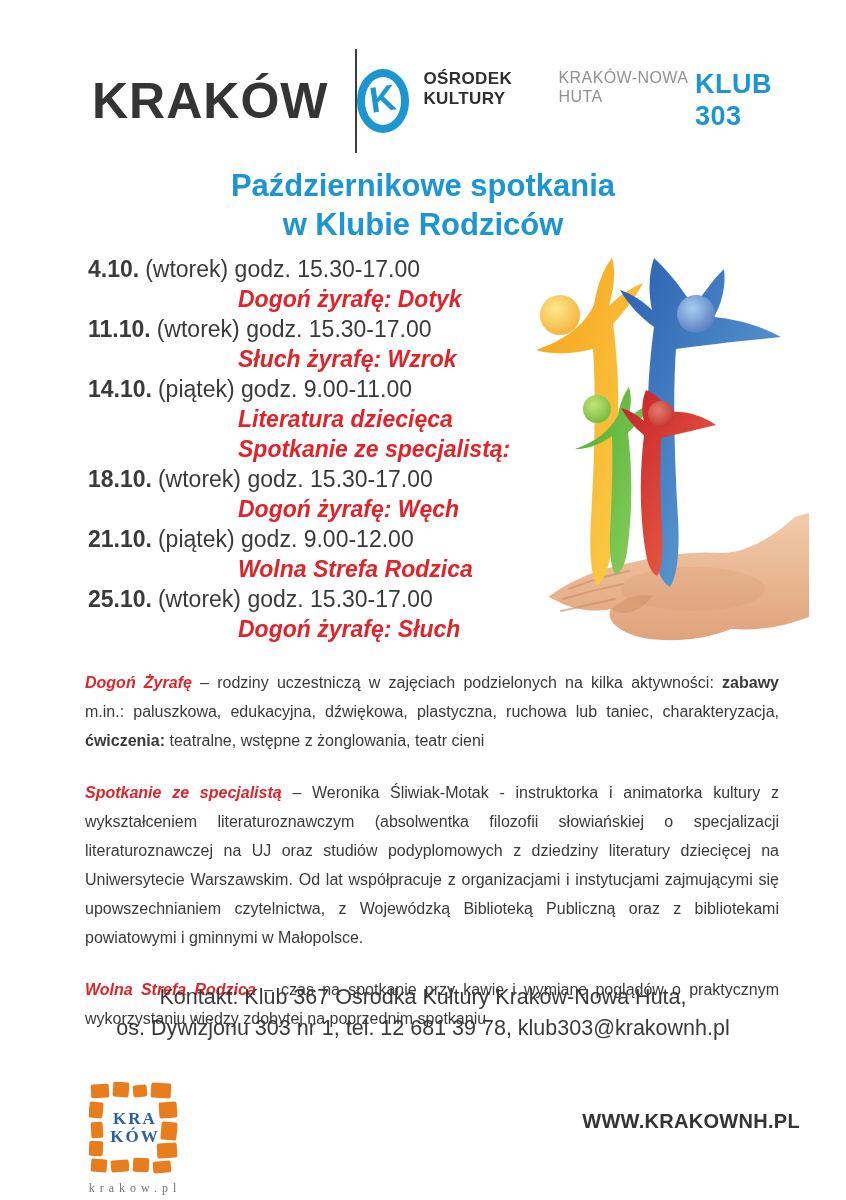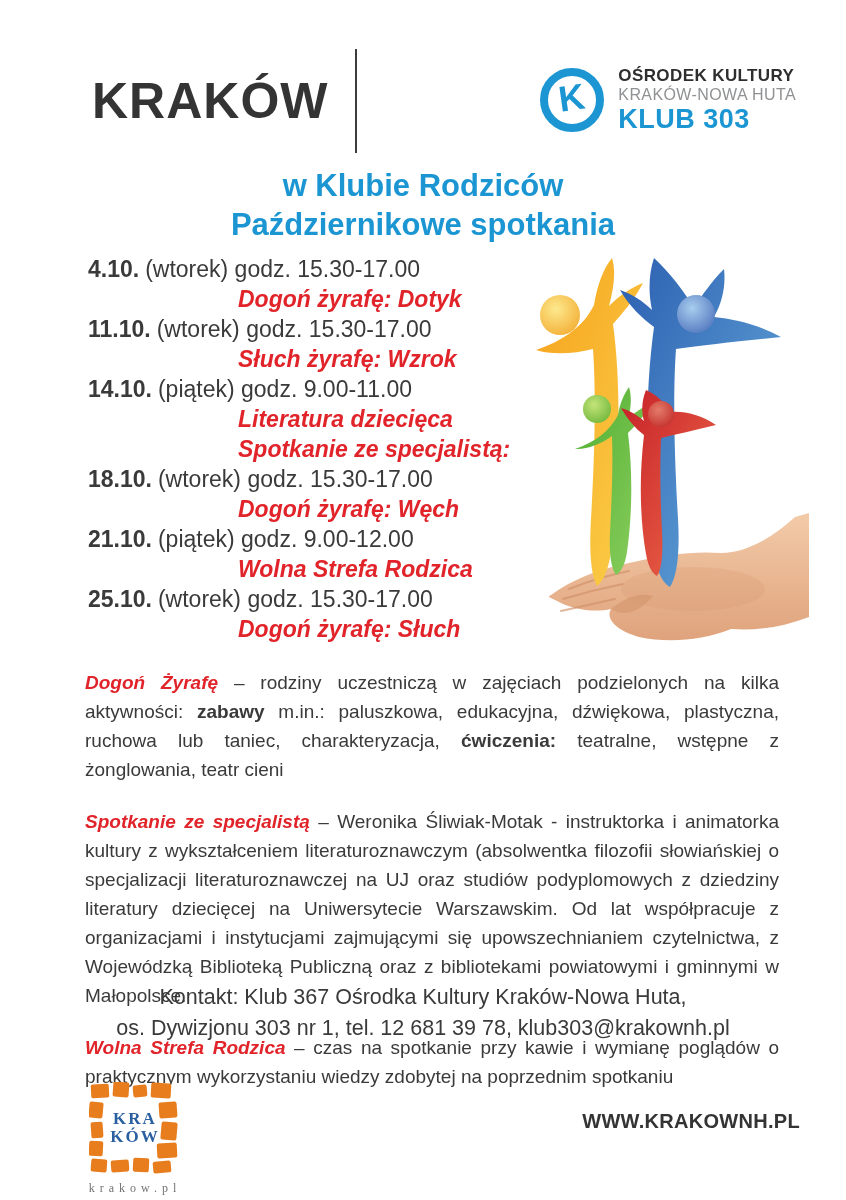--- a/index.html
+++ b/index.html
@@ -10,38 +10,38 @@
   
   .header{position:absolute;left:80px;right:50px;top:48px;height:105px;
     display:flex;justify-content:space-between;align-items:center;margin-left:12px;}
   .city-logo{font-size:50px;font-weight:600;letter-spacing:1px;color:#343434;}
   .header-divider{width:2px;height:104px;background:#3c3c3c;margin-left:26px;}
   .header-left{display:flex;align-items:center;}
   .org-logo{display:flex;align-items:center;gap:14px;}
   .org-ring{width:48px;height:48px;border:8px solid #1b96d2;border-radius:50%;
     background:#fff;display:flex;align-items:center;justify-content:center;}
   .org-k{font-size:36px;font-weight:900;color:#1b96d2;transform:rotate(-8deg) translateY(-2px);}
-  .org-text{display:flex;flex-direction:column;line-height:1.15;}
+  .org-text{display:flex;flex-direction:row;line-height:1.15;}
   .org-l1{font-size:17px;font-weight:800;color:#2e2e2e;letter-spacing:.4px;}
   .org-l2{font-size:16px;color:#8f9193;letter-spacing:.4px;}
   .org-l3{font-size:27px;font-weight:800;color:#1b96d2;letter-spacing:.5px;}
   
   .title{position:absolute;top:166px;left:0;width:100%;text-align:center;
     color:#1b96d2;font-size:31px;font-weight:800;line-height:39px;}
   
   .schedule{position:absolute;left:88px;top:254px;width:480px;}
   .sched-line{font-size:23px;line-height:30px;color:#3a3a3a;}
   .sched-line .date{font-weight:700;margin-right:6px;}
   .event{font-size:23px;line-height:30px;margin-left:150px;color:#e1232a;
     font-weight:700;font-style:italic;}
   
   .illustration{position:absolute;left:533px;top:253px;width:280px;height:390px;}
   
   .descriptions{position:absolute;left:85px;top:668px;width:694px;}
-  .descriptions p{margin:0 0 23px 0;font-size:19px;line-height:29px;
+  .descriptions p{margin:0 0 23px 0;font-size:16px;line-height:29px;
     text-align:justify;color:#3a3a3a;}
   .lead{color:#e1232a;font-weight:700;font-style:italic;}
   .descriptions b{font-weight:800;}
   
   .contact{position:absolute;top:982px;left:0;width:100%;text-align:center;
     font-size:21.5px;line-height:31px;color:#3a3a3a;}
   
   .footer-logo{position:absolute;left:85px;top:1082px;width:100px;text-align:center;}
   .krakowpl{font-size:12px;color:#737373;letter-spacing:5px;margin-top:3px;
     font-family:"Liberation Serif", serif;}
@@ -62,22 +62,22 @@
     </div>
     <div class="org-text">
       <span class="org-l1">OŚRODEK KULTURY</span>
       <span class="org-l2">KRAKÓW-NOWA HUTA</span>
       <span class="org-l3">KLUB 303</span>
     </div>
   </div>
 </div>
 
 <div class="title">
+  <div>Październikowe spotkania</div>
   <div>w Klubie Rodziców</div>
-  <div>Październikowe spotkania</div>
 </div>
 
 <div class="schedule">
   <div>
     <div class="sched-line"><span class="date">4.10.</span><span>(wtorek) godz. 15.30-17.00</span></div>
     <div class="event">Dogoń żyrafę: Dotyk</div>
   </div>
   <div>
     <div class="sched-line"><span class="date">11.10.</span><span>(wtorek) godz. 15.30-17.00</span></div>
     <div class="event">Słuch żyrafę: Wzrok</div>

